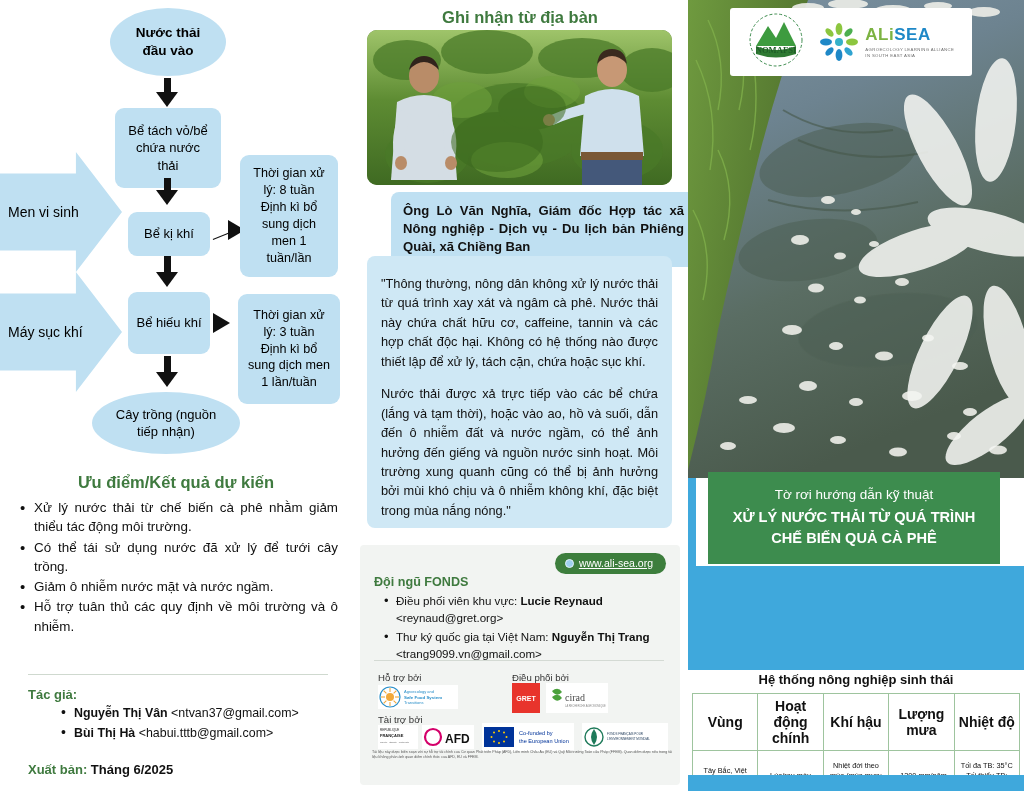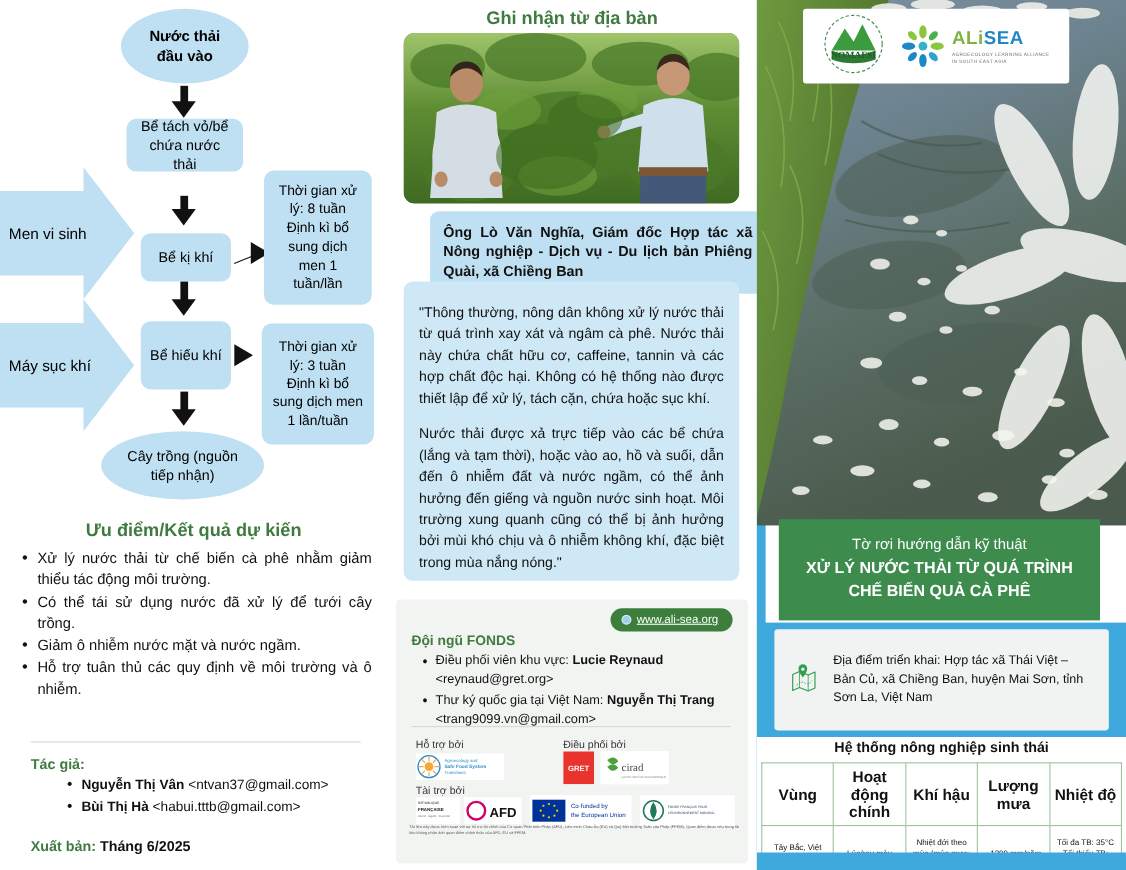--- a/index.html
+++ b/index.html
@@ -330,21 +330,21 @@
     </div>
 
     <div class="node-ellipse" style="left:110px; top:8px; width:116px; height:68px;">
       <span style="white-space:pre-line;">Nước thải
 đầu vào</span>
     </div>
 
     <div class="arrow-shaft" style="left:164px; top:78px; width:7px; height:18px;"></div>
     <div class="arrow-head" style="left:156px; top:92px;"></div>
 
-    <div class="node-rect" style="left:115px; top:108px; width:106px; height:48px;">
+    <div class="node-rect" style="left:115px; top:108px; width:106px; height:80px;">
       <span style="white-space:pre-line;">Bể tách vỏ/bể
 chứa nước
 thải</span>
     </div>
 
     <div class="arrow-shaft" style="left:164px; top:178px; width:7px; height:16px;"></div>
     <div class="arrow-head" style="left:156px; top:190px;"></div>
 
     <div class="node-rect" style="left:128px; top:212px; width:82px; height:44px;">
       <span>Bể kị khí</span>
@@ -706,30 +706,20 @@
         </div>
       </div>
     </div>
 
     <div id="green-title">
       <div class="sub1">Tờ rơi hướng dẫn kỹ thuật</div>
       <div class="main1">XỬ LÝ NƯỚC THẢI TỪ QUÁ TRÌNH CHẾ BIẾN QUẢ CÀ PHÊ</div>
     </div>
 
     <div id="loc-band"></div>
-    <div id="loc-card">
-      <svg width="58" height="58" viewBox="0 0 58 58" aria-hidden="true">
-        <path d="M6 18 L20 12 L38 19 L52 13 L52 46 L38 52 L20 45 L6 51 Z" fill="none" stroke="#2f9e4f" stroke-width="2.4" stroke-linejoin="round"></path>
-        <path d="M20 12 L20 45 M38 19 L38 52" stroke="#2f9e4f" stroke-width="1.6"></path>
-        <path d="M14 40 q10 -10 18 -4 q7 5 14 -6" stroke="#2f9e4f" stroke-width="2" stroke-dasharray="3 3" fill="none"></path>
-        <path d="M18 6 a9 9 0 0 1 18 0 c0 7 -9 18 -9 18 s-9 -11 -9 -18z" fill="#2f9e4f"></path>
-        <circle cx="27" cy="7" r="3.2" fill="#ffffff"></circle>
-      </svg>
-      <div id="loc-text">Địa điểm triển khai: Hợp tác xã Thái Việt – Bản Củ, xã Chiềng Ban, huyện Mai Sơn, tỉnh Sơn La, Việt Nam</div>
-    </div>
 
     <div id="eco-block">
       <div id="eco-title">Hệ thống nông nghiệp sinh thái</div>
       <table id="eco-table">
         <thead>
           <tr>
             <th>Vùng</th>
             <th>Hoạt động chính</th>
             <th>Khí hậu</th>
             <th>Lượng mưa</th>

